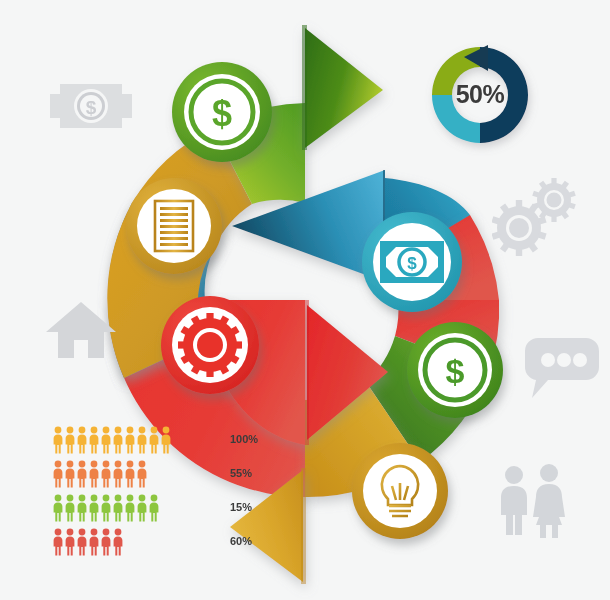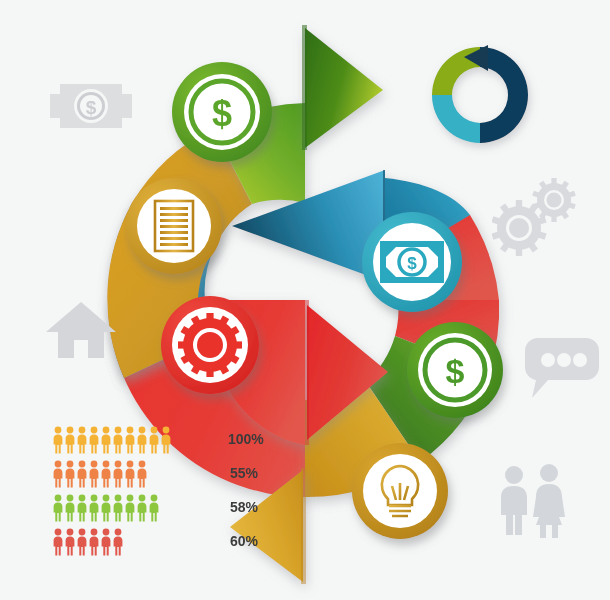--- a/index.html
+++ b/index.html
@@ -38,21 +38,21 @@
   .people-row {
     display: flex;
     align-items: flex-end;
     height: 30px;
     margin-bottom: 4px;
     position: relative;
   }
   .people-figs { display: flex; align-items: flex-end; width: 122px; }
   .pct {
     font-family: "Liberation Sans", sans-serif;
-    font-size: 14px;
+    font-size: 11px;
     font-weight: bold;
     color: #3c3c3c;
     margin-left: 56px;
     white-space: nowrap;
     line-height: 30px;
   }
   .fig { width: 12px; height: 28px; margin-right: 0px; display: block; }
 </style>
 </head>
 <body>
@@ -353,20 +353,21 @@
 
       <path d="M60,12 A48,48 0 0 1 60,108 L60,88 A28,28 0 0 0 60,32 Z" fill="#0d3c5c"></path>
 
       <path d="M60,108 A48,48 0 0 1 12,60 L32,60 A28,28 0 0 0 60,88 Z" fill="#35b0c5"></path>
 
       <path d="M12,60 A48,48 0 0 1 60,12 L60,32 A28,28 0 0 0 32,60 Z" fill="#8aac18"></path>
 
       <path d="M44,22 L68,10 L68,36 Z" fill="#123a52"></path>
     </g>
   </svg>
+  <div class="donut-label">50%</div>
 
   <svg class="deco" style="left:48px; top:78px;" width="86" height="56" viewBox="0 0 86 56">
     <rect x="2" y="6" width="82" height="44" fill="#dcdee0"></rect>
     <rect x="2" y="6" width="10" height="10" fill="#f5f6f6"></rect>
     <rect x="74" y="6" width="10" height="10" fill="#f5f6f6"></rect>
     <rect x="2" y="40" width="10" height="10" fill="#f5f6f6"></rect>
     <rect x="74" y="40" width="10" height="10" fill="#f5f6f6"></rect>
     <circle cx="43" cy="28" r="17" fill="#f5f6f6"></circle>
     <circle cx="43" cy="28" r="14" fill="#ccced2"></circle>
     <circle cx="43" cy="28" r="11" fill="#f5f6f6"></circle>
@@ -554,21 +555,21 @@
           </svg>
           <svg class="fig" viewBox="0 0 12 28">
             <circle cx="6" cy="4" r="3.4" fill="#8dc63f"></circle>
             <path d="M6,8.4 C2.9,8.4 1.6,10.2 1.6,12.6 L1.6,18.6 L3.3,18.6 L3.3,27.4 L5.3,27.4 L5.3,18.9 L6.7,18.9 L6.7,27.4 L8.7,27.4 L8.7,18.6 L10.4,18.6 L10.4,12.6 C10.4,10.2 9.1,8.4 6,8.4 Z" fill="#8dc63f"></path>
           </svg>
           <svg class="fig" viewBox="0 0 12 28">
             <circle cx="6" cy="4" r="3.4" fill="#8dc63f"></circle>
             <path d="M6,8.4 C2.9,8.4 1.6,10.2 1.6,12.6 L1.6,18.6 L3.3,18.6 L3.3,27.4 L5.3,27.4 L5.3,18.9 L6.7,18.9 L6.7,27.4 L8.7,27.4 L8.7,18.6 L10.4,18.6 L10.4,12.6 C10.4,10.2 9.1,8.4 6,8.4 Z" fill="#8dc63f"></path>
           </svg>
         </div>
-      <div class="pct">58%</div>
+      <div class="pct">15%</div>
     </div>
     <div class="people-row">
       <div class="people-figs">
           <svg class="fig" viewBox="0 0 12 28">
             <circle cx="6" cy="4" r="3.4" fill="#e0574b"></circle>
             <path d="M6,8.4 C2.9,8.4 1.6,10.2 1.6,12.6 L1.6,18.6 L3.3,18.6 L3.3,27.4 L5.3,27.4 L5.3,18.9 L6.7,18.9 L6.7,27.4 L8.7,27.4 L8.7,18.6 L10.4,18.6 L10.4,12.6 C10.4,10.2 9.1,8.4 6,8.4 Z" fill="#e0574b"></path>
           </svg>
           <svg class="fig" viewBox="0 0 12 28">
             <circle cx="6" cy="4" r="3.4" fill="#e0574b"></circle>
             <path d="M6,8.4 C2.9,8.4 1.6,10.2 1.6,12.6 L1.6,18.6 L3.3,18.6 L3.3,27.4 L5.3,27.4 L5.3,18.9 L6.7,18.9 L6.7,27.4 L8.7,27.4 L8.7,18.6 L10.4,18.6 L10.4,12.6 C10.4,10.2 9.1,8.4 6,8.4 Z" fill="#e0574b"></path>

